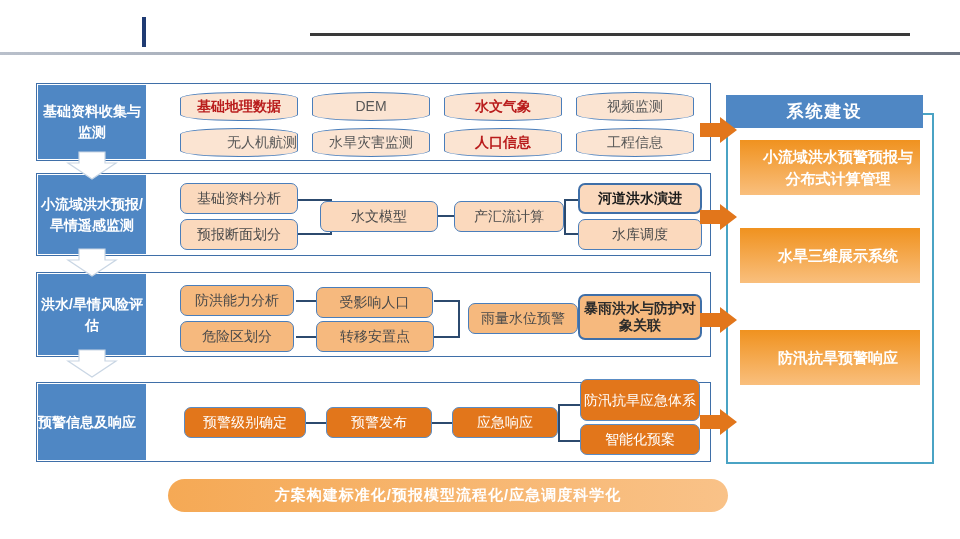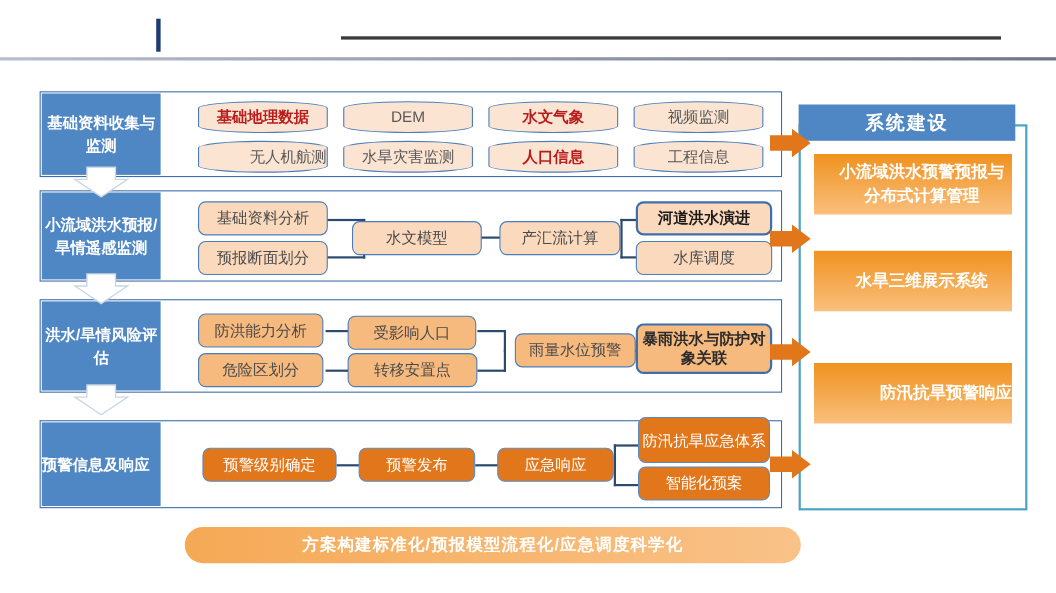--- a/index.html
+++ b/index.html
@@ -229,19 +229,19 @@
 <div id="rpanel-head" style="left:726px;top:83px;width:197px;height:33px;margin-top:12px;">
   <span>系统建设</span>
 </div>
 
 <div class="rbox" style="left:740px;top:140px;width:180px;height:55px;">
   <span>小流域洪水预警预报与分布式计算管理</span>
 </div>
 <div class="rbox" style="left:740px;top:228px;width:180px;height:55px;">
   <span>水旱三维展示系统</span>
 </div>
-<div class="rbox" style="left:740px;top:330px;width:180px;height:55px;justify-content:flex-end;">
+<div class="rbox" style="left:740px;top:330px;width:180px;height:55px;">
   <span>防汛抗旱预警响应</span>
 </div>
 
 <div id="banner">
   <span>方案构建标准化/预报模型流程化/应急调度科学化</span>
 </div>
 
 </body></html>

